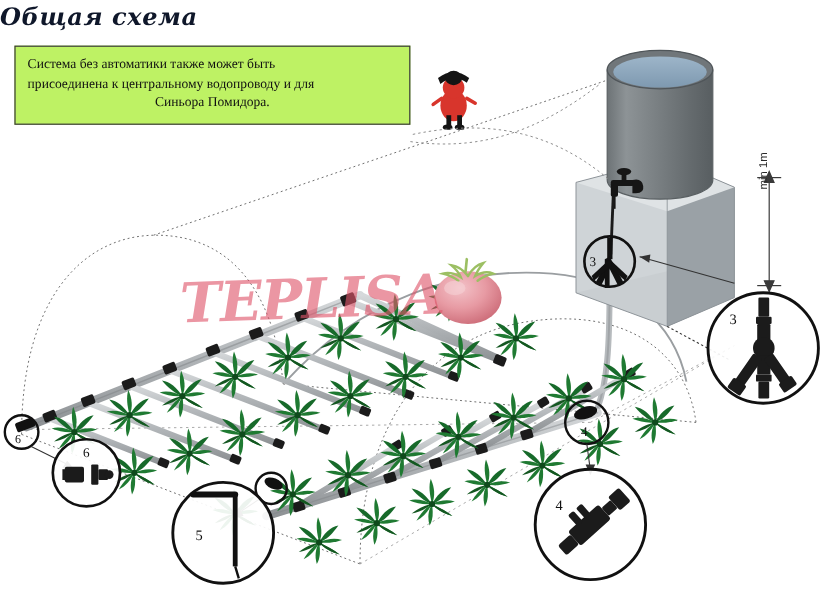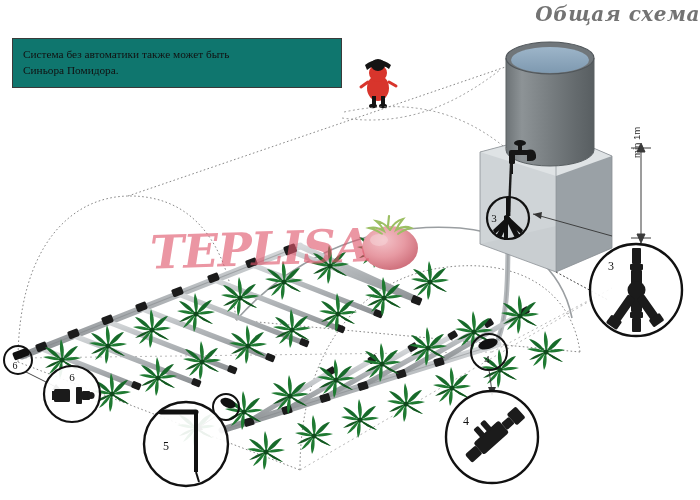--- a/index.html
+++ b/index.html
@@ -5,36 +5,36 @@
   html,body{margin:0;padding:0;}
   body{
     width:700px;height:500px;overflow:hidden;background:#ffffff;
     font-family:"Liberation Serif", serif;
     position:relative;
   }
   #stage{position:absolute;left:0;top:0;width:700px;height:500px;}
   #stage > svg{position:absolute;left:0;top:0;}
 
   .page-title{
-    position:absolute;left:0;top:2px;width:700px;text-align:right;
+    position:absolute;left:0;top:2px;width:700px;text-align:left;
     font-family:"DejaVu Serif", serif;
     font-style:italic;font-weight:700;font-size:20px;letter-spacing:.5px;
-    color:#737373;
+    color:#0f172a;
   }
 
   .note-box{
     position:absolute;left:12px;top:38px;width:330px;
-    border:1px solid #3a3a3a;background:#0f766e;
+    border:1px solid #3a3a3a;background:#bef264;
     padding:8px 10px 9px 10px;box-sizing:border-box;
   }
   .note-box p{
     margin:0;font-size:11.3px;line-height:15.5px;color:#111;
     text-align:justify;font-family:"Liberation Serif", serif;
   }
-  .note-box p.last{}
+  .note-box p.last{text-align:center;}
 
   .watermark{
     position:absolute;left:150px;top:222px;
     font-family:"DejaVu Serif", serif;
     font-weight:700;font-style:italic;font-size:46px;
     color:#e0566b;opacity:.62;letter-spacing:-1px;
     transform:rotate(-2deg);pointer-events:none;user-select:none;
   }
 
   .dim-label{
@@ -394,20 +394,21 @@
       <path d="M342,118 C400,126 448,110 500,70"></path>
       <path d="M344,112 C420,96 470,118 508,150"></path>
     </g>
 
   </svg>
 
   <div class="page-title">Общая схема</div>
 
   <div class="note-box">
     <p>Система без автоматики также может быть</p>
+    <p>присоединена к центральному водопроводу и для</p>
     <p class="last">Синьора Помидора.</p>
   </div>
 
   <div class="watermark">TEPLISA</div>
 
   <div class="dim-label">min 1m</div>
 
 </div>
 
 </body></html>

